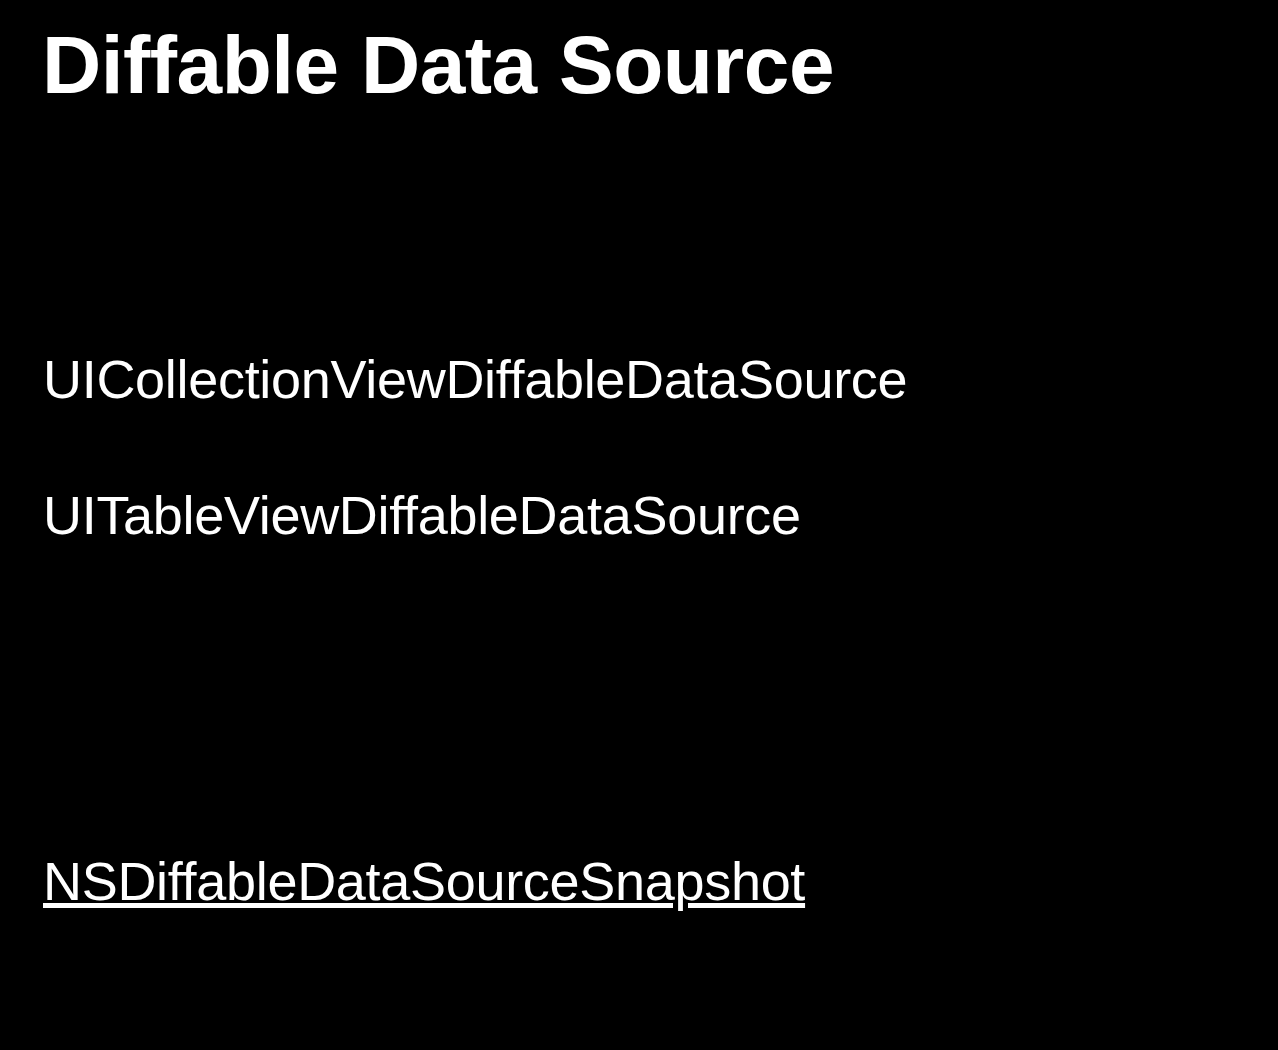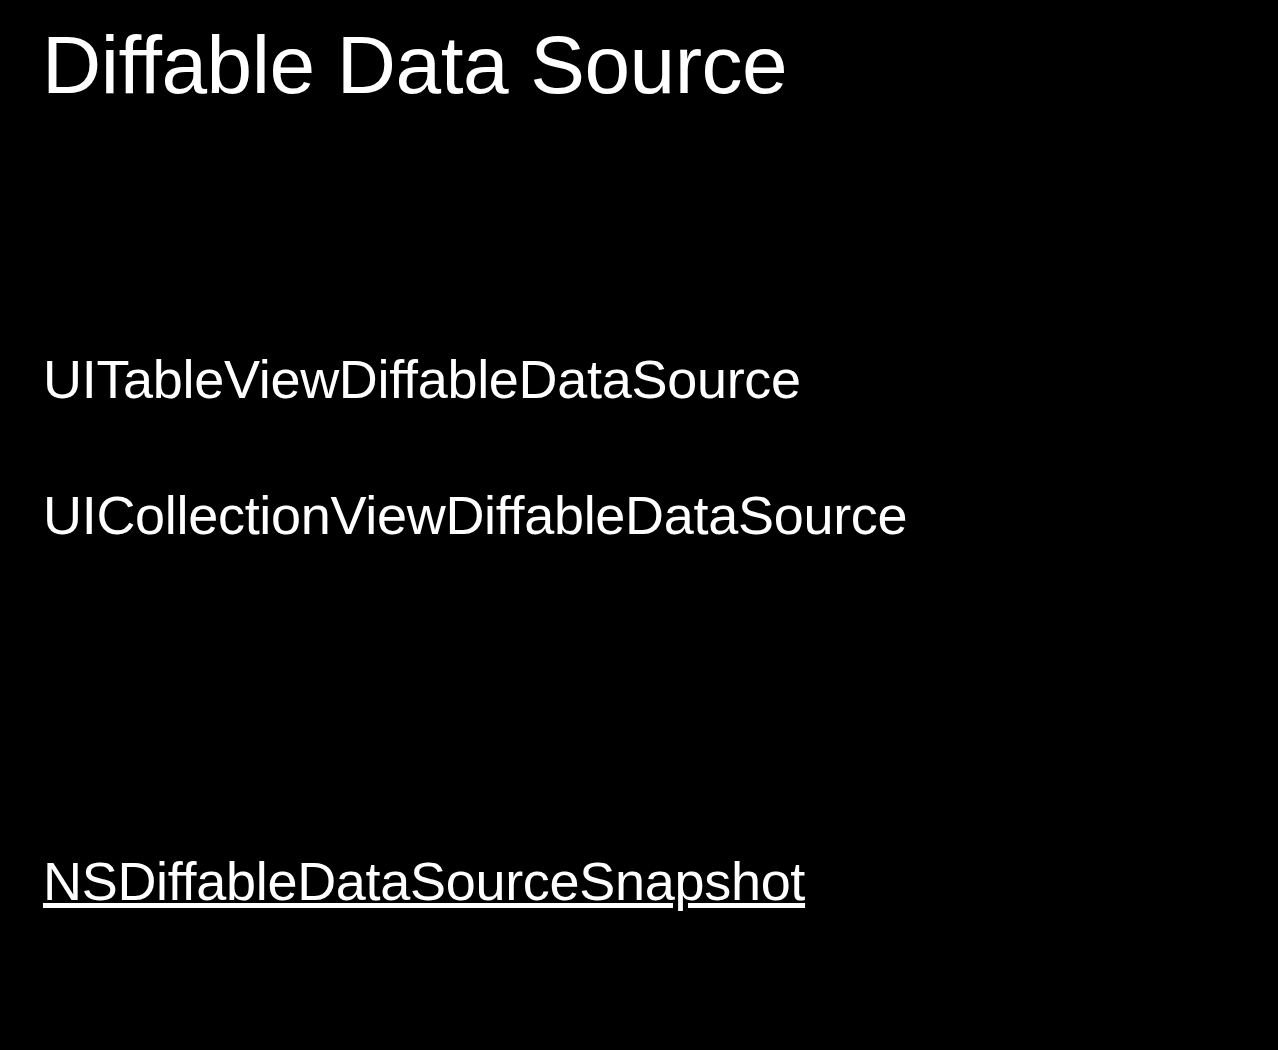--- a/index.html
+++ b/index.html
@@ -14,21 +14,21 @@
       color: #ffffff;
       font-family: -apple-system, BlinkMacSystemFont, "SF Pro Display", "SF Pro Text", "Helvetica Neue", Helvetica, Arial, sans-serif;
       overflow: hidden;
       position: relative;
     }
     .slide-title {
       position: absolute;
       top: 18px;
       left: 42px;
       font-size: 82px;
-      font-weight: 400;
+      font-weight: 700;
       letter-spacing: -0.5px;
     }
     .item-list {
       position: absolute;
       top: 348px;
       left: 43px;
       display: flex;
       flex-direction: column;
       gap: 74px;
     }
@@ -46,17 +46,17 @@
       letter-spacing: -0.3px;
       text-decoration: underline;
     }
   </style>
 </head>
 <body>
 
 <h1 class="slide-title">Diffable Data Source</h1>
 
 <div class="item-list">
+  <div class="list-item">UICollectionViewDiffableDataSource</div>
   <div class="list-item">UITableViewDiffableDataSource</div>
-  <div class="list-item">UICollectionViewDiffableDataSource</div>
 </div>
 
 <div class="secondary-item">NSDiffableDataSourceSnapshot</div>
 
 </body></html>

